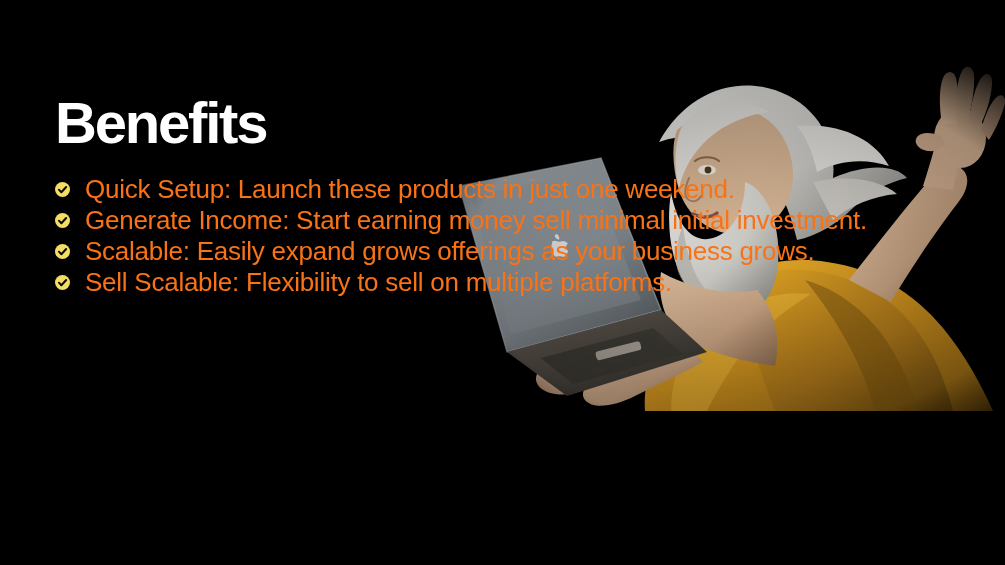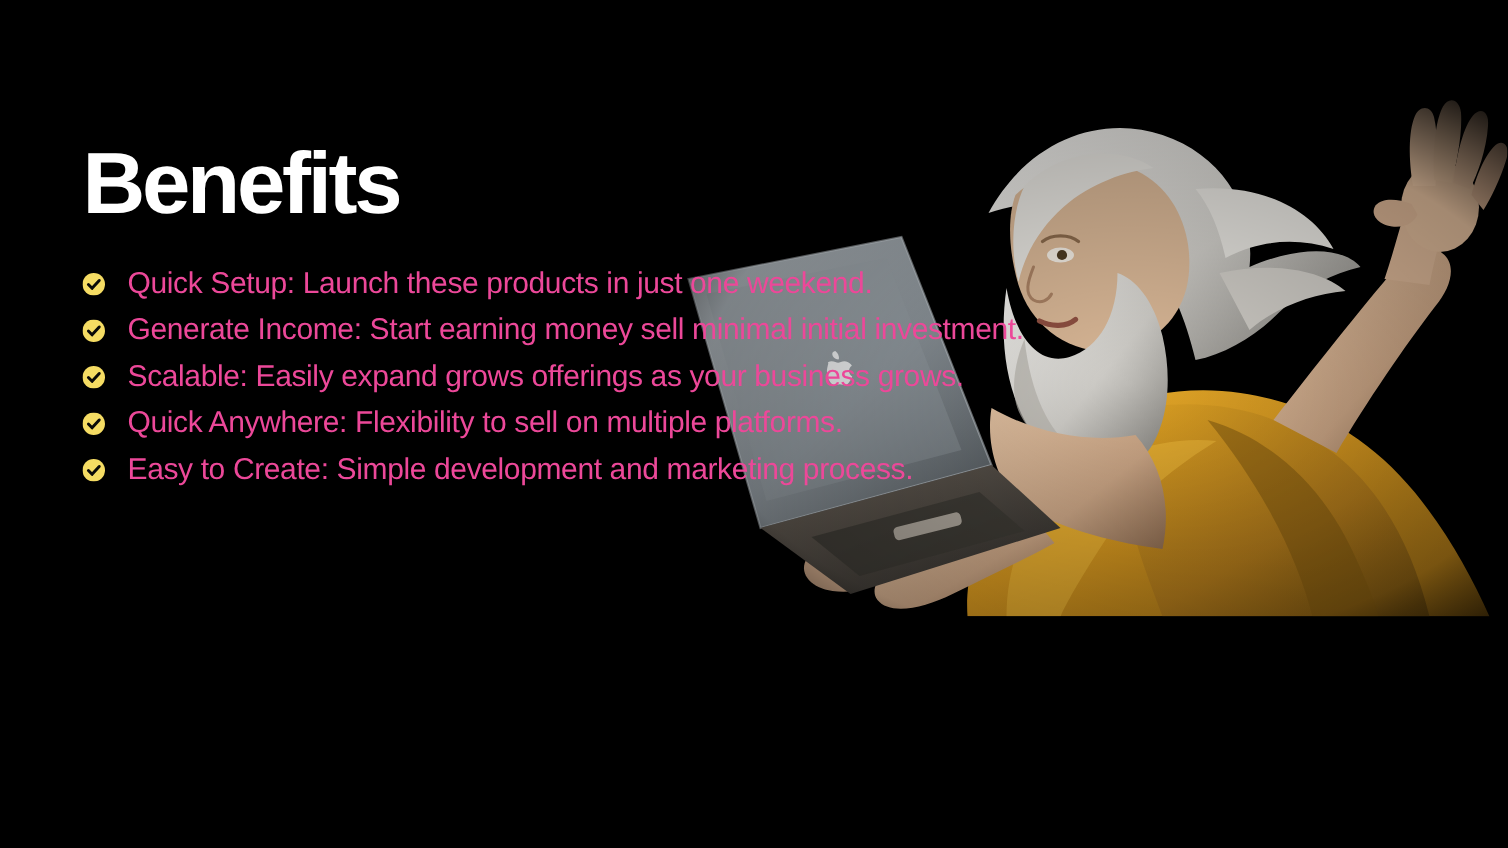--- a/index.html
+++ b/index.html
@@ -58,23 +58,23 @@
     height: 22px;
   }
   .check-icon {
     flex: 0 0 auto;
     width: 15px;
     height: 15px;
     margin-top: 4px;
     margin-right: 15px;
   }
   .bullet-text {
-    font-size: 20px;
+    font-size: 26px;
     line-height: 22px;
-    color: #ec4899;
+    color: #f97316;
     letter-spacing: -0.25px;
     white-space: nowrap;
   }
 </style>
 </head>
 <body>
 
 <div id="slide">
 
   <div class="artwork">
@@ -242,29 +242,20 @@
         <span class="bullet-text">Scalable: Easily expand grows offerings as your business grows.</span>
       </li>
 
       <li class="bullet-item">
         <span class="check-icon">
           <svg viewBox="0 0 16 16" width="15" height="15">
             <circle cx="8" cy="8" r="8" fill="#F5DC63"></circle>
             <path d="M4.2 8.2 L6.8 10.9 L11.9 5.3" stroke="#0a0a08" stroke-width="2.1" fill="none" stroke-linecap="round" stroke-linejoin="round"></path>
           </svg>
         </span>
-        <span class="bullet-text">Quick Anywhere: Flexibility to sell on multiple platforms.</span>
-      </li>
-
-      <li class="bullet-item">
-        <span class="check-icon">
-          <svg viewBox="0 0 16 16" width="15" height="15">
-            <circle cx="8" cy="8" r="8" fill="#F5DC63"></circle>
-            <path d="M4.2 8.2 L6.8 10.9 L11.9 5.3" stroke="#0a0a08" stroke-width="2.1" fill="none" stroke-linecap="round" stroke-linejoin="round"></path>
-          </svg>
-        </span>
-        <span class="bullet-text">Easy to Create: Simple development and marketing process.</span>
-      </li>
+        <span class="bullet-text">Sell Scalable: Flexibility to sell on multiple platforms.</span>
+      </li>
+
 
     </ul>
   </div>
 
 </div>
 
 </body></html>

